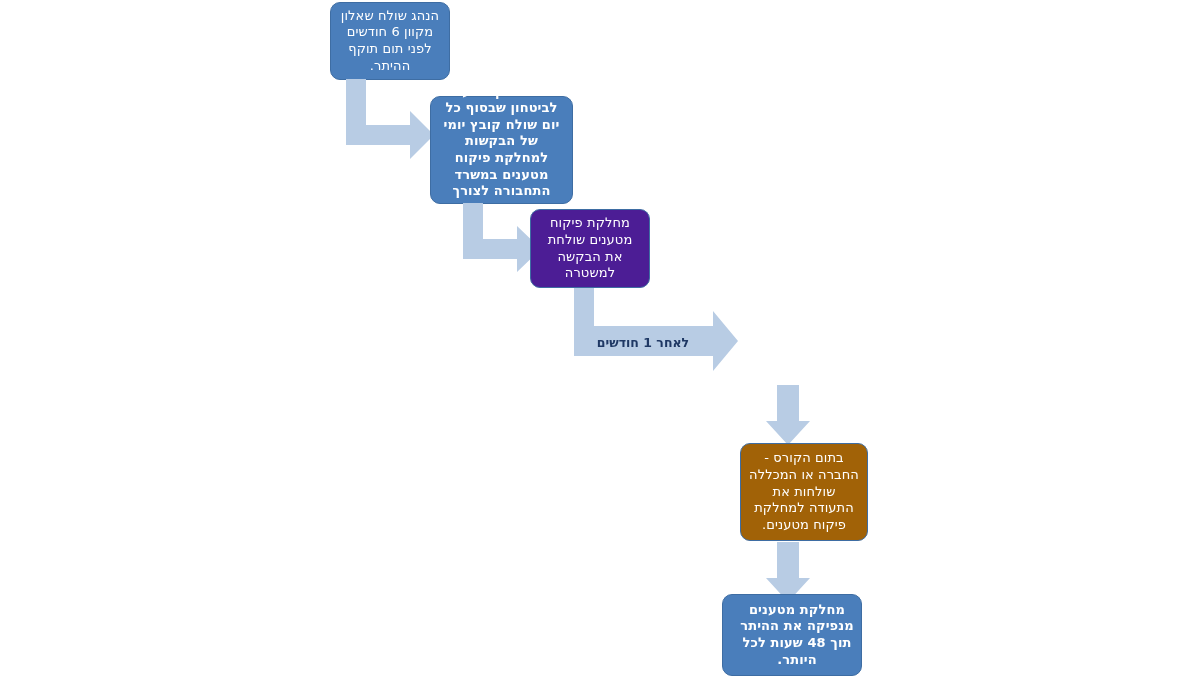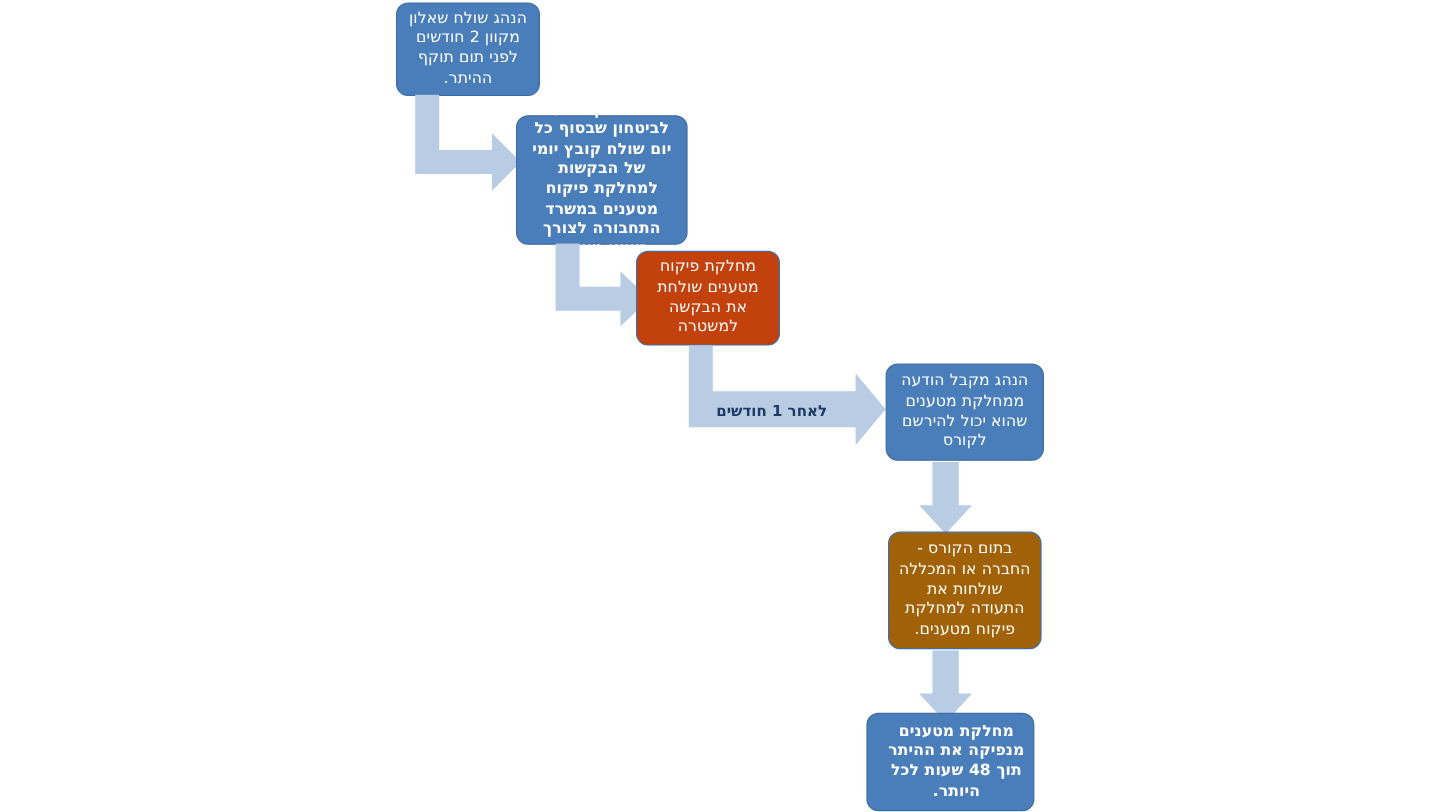--- a/index.html
+++ b/index.html
@@ -65,53 +65,50 @@
     text-align: center;
     line-height: 1;
   }
 </style>
 </head>
 <body>
 
 <div id="canvas" style="background: rgb(255, 255, 255);">
 
   <div class="node" id="n1" style="right: 750px; top: 2px; width: 120px; height: 78px; background: rgb(74, 126, 187); border-color: rgb(62, 109, 163); color: rgb(255, 255, 255); font-weight: normal;">
-    <span class="txt">הנהג שולח שאלון מקוון 2 חודשים לפני תום תוקף ההיתר.</span>
+    <span class="txt">הנהג שולח שאלון מקוון 6 חודשים לפני תום תוקף ההיתר.</span>
   </div>
 
   <div class="connector" id="c12" style="left:344px; top:79px; width:92px; height:72px;">
     <svg width="92" height="72" viewBox="0 0 92 72" aria-hidden="true">
       <path d="M2,0 L22,0 L22,46 L66,46 L66,32 L90,56 L66,80 L66,66 L2,66 Z" fill="#B8CCE4"></path>
     </svg>
   </div>
 
   <div class="node" id="n2" style="right: 627px; top: 96px; width: 143px; height: 108px; background: rgb(74, 126, 187); border-color: rgb(62, 109, 163); color: rgb(255, 255, 255); font-weight: bold;">
     <span class="txt">השאלון מגיע לביטחון שבסוף כל יום שולח קובץ יומי של הבקשות למחלקת פיקוח מטענים במשרד התחבורה לצורך ביצוע מעקב.</span>
   </div>
 
   <div class="connector" id="c23" style="left:461px; top:203px; width:82px; height:62px;">
     <svg width="82" height="62" viewBox="0 0 82 62" aria-hidden="true">
       <path d="M2,0 L22,0 L22,36 L56,36 L56,23 L80,46 L56,69 L56,56 L2,56 Z" fill="#B8CCE4"></path>
     </svg>
   </div>
 
-  <div class="node" id="n3" style="right: 550px; top: 209px; width: 120px; height: 79px; background: #c2410c; border-color: rgb(62, 109, 163); color: rgb(255, 255, 255); font-weight: normal;">
+  <div class="node" id="n3" style="right: 550px; top: 209px; width: 120px; height: 79px; background: #4c1d95; border-color: rgb(62, 109, 163); color: rgb(255, 255, 255); font-weight: normal;">
     <span class="txt">מחלקת פיקוח מטענים שולחת את הבקשה למשטרה</span>
   </div>
 
   <div class="connector" id="c34" style="left:572px; top:288px; width:168px; height:72px;">
     <svg width="168" height="72" viewBox="0 0 168 72" aria-hidden="true">
       <path d="M2,0 L22,0 L22,38 L141,38 L141,23 L166,53 L141,83 L141,68 L2,68 Z" fill="#B8CCE4"></path>
     </svg>
   </div>
   <div class="edge-label" style="left: 583px; top: 337px; width: 120px; color: rgb(31, 56, 100);">לאחר 1 חודשים</div>
 
-  <div class="node" id="n4" style="right: 330px; top: 303px; width: 132px; height: 81px; background: rgb(74, 126, 187); border-color: rgb(62, 109, 163); color: rgb(255, 255, 255); font-weight: normal;">
-    <span class="txt">הנהג מקבל הודעה ממחלקת מטענים שהוא יכול להירשם לקורס</span>
-  </div>
 
   <div class="connector" id="c45" style="left:768px; top:385px; width:48px; height:62px;">
     <svg width="48" height="62" viewBox="0 0 48 62" aria-hidden="true">
       <path d="M9,0 L31,0 L31,36 L42,36 L20,60 L-2,36 L9,36 Z" fill="#B8CCE4"></path>
     </svg>
   </div>
 
   <div class="node" id="n5" style="right: 332px; top: 443px; width: 128px; height: 98px; background: #a16207; border-color: rgb(62, 109, 163); color: rgb(255, 255, 255); font-weight: normal;">
     <span class="txt">בתום הקורס - החברה או המכללה שולחות את התעודה למחלקת פיקוח מטענים.</span>
   </div>

